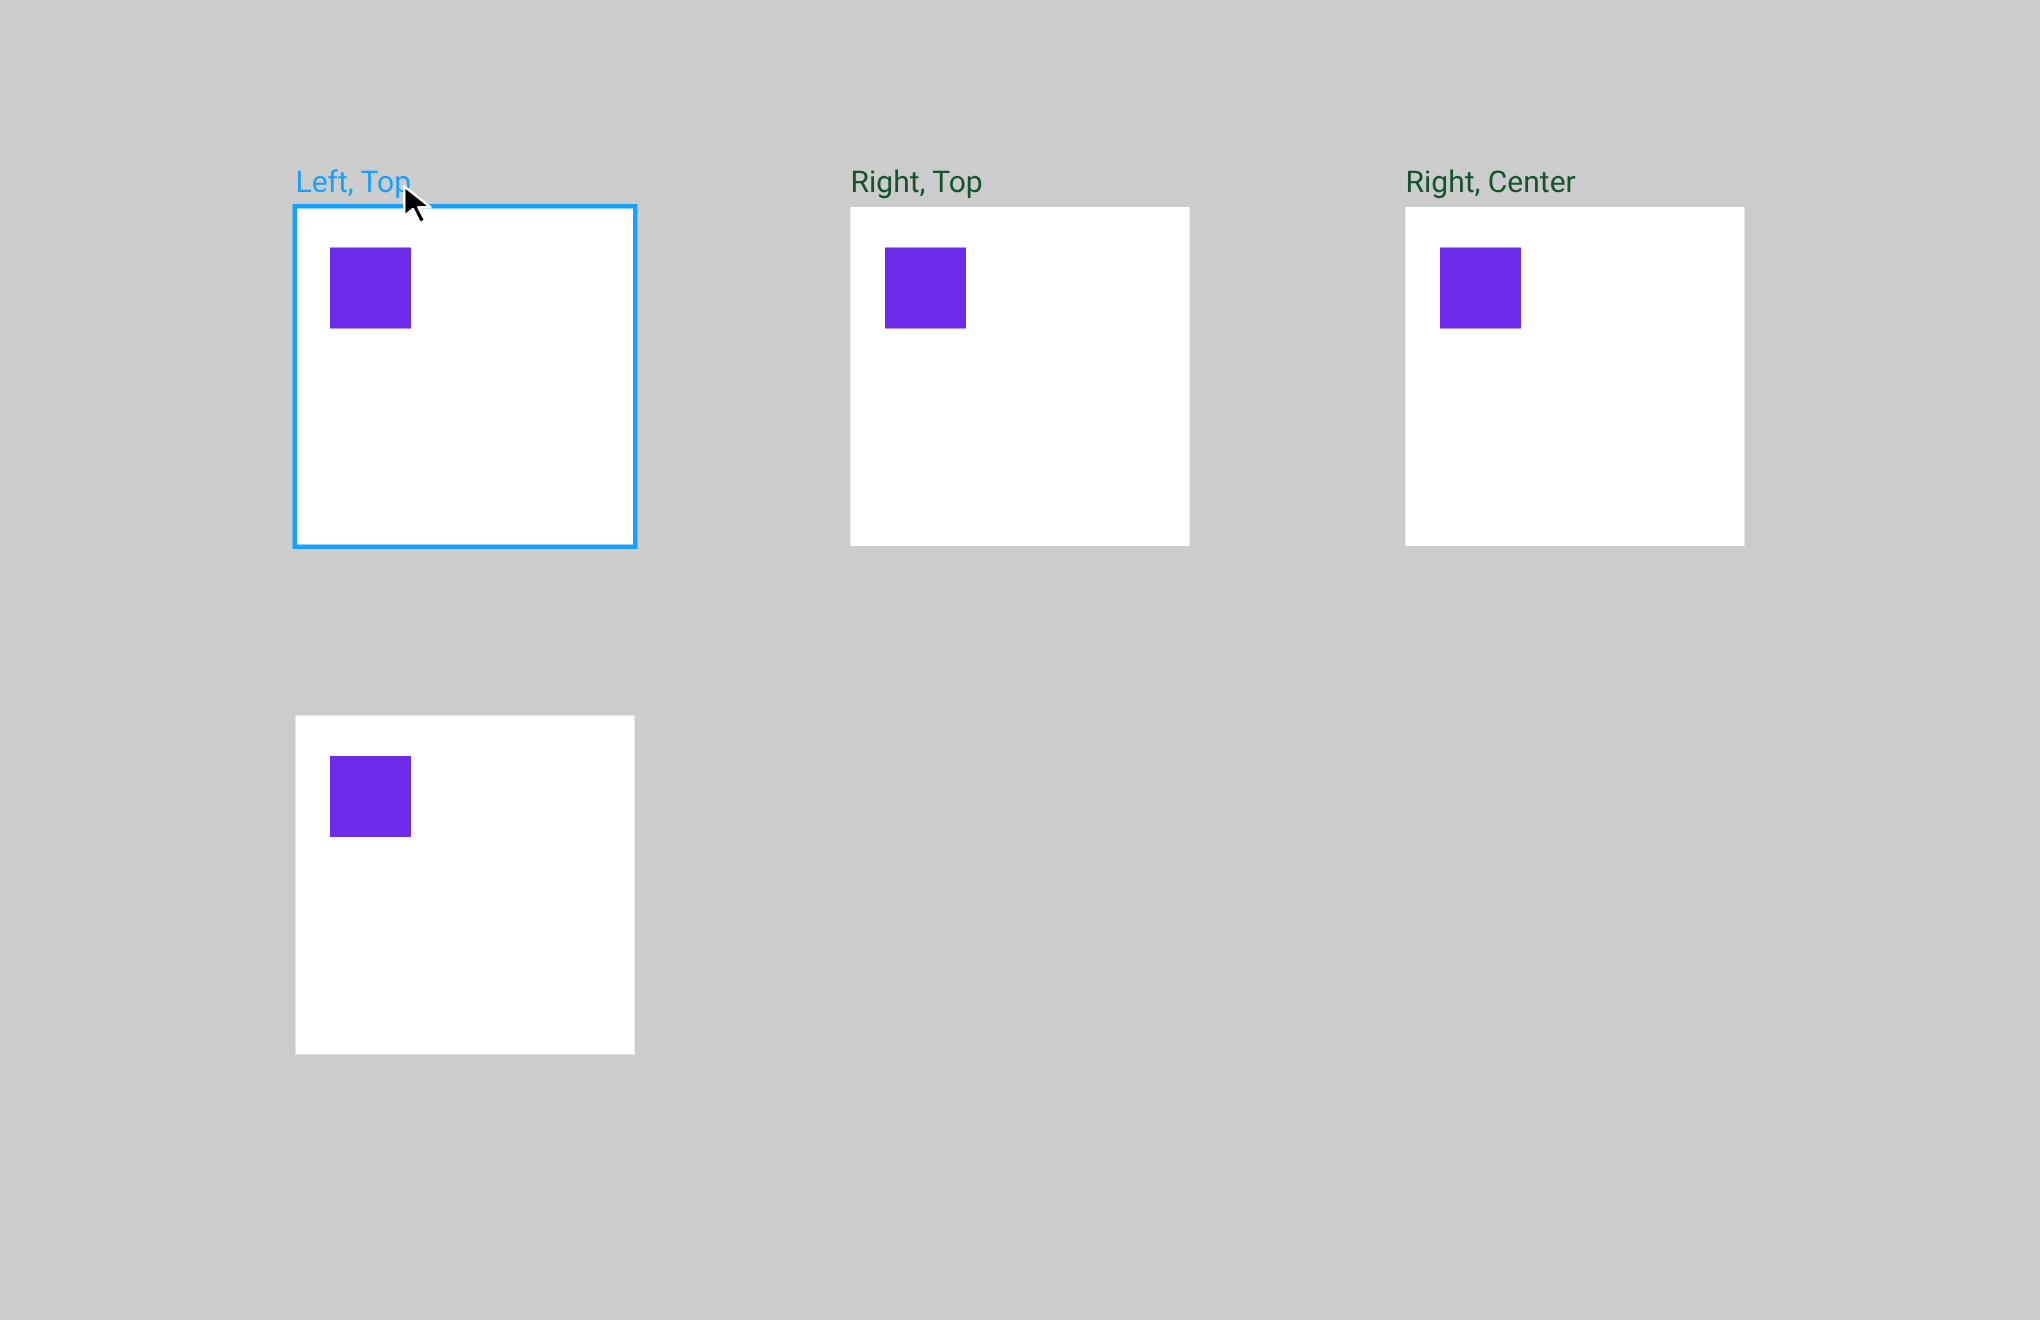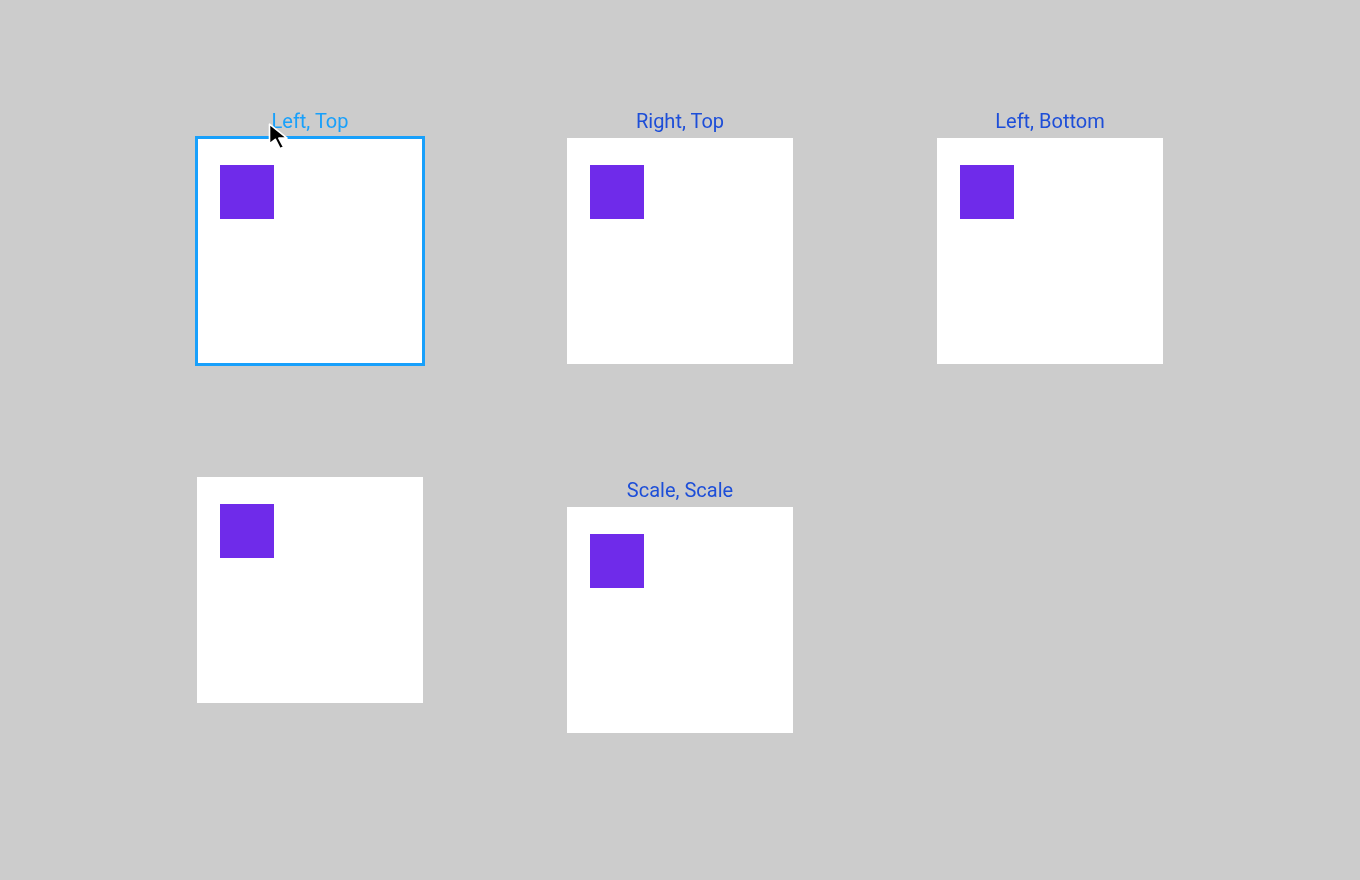--- a/index.html
+++ b/index.html
@@ -17,26 +17,25 @@
     top: 108px;
     display: grid;
     grid-template-columns: repeat(3, 226px);
     grid-template-rows: repeat(2, auto);
     column-gap: 144px;
     row-gap: 113px;
   }
   .cell {
     display: flex;
     flex-direction: column;
-    text-align: center;
   }
   .label {
     font-size: 20px;
     font-weight: 400;
-    color: #1d4ed8;
+    color: #14532d;
     margin-bottom: 4px;
     line-height: 1.3;
   }
   .label.selected {
     color: #18a0fb;
   }
   .frame {
     width: 226px;
     height: 226px;
     background: #ffffff;
@@ -78,36 +77,30 @@
 
   <div class="cell">
     <div class="label">Right, Top</div>
     <div class="frame">
       <div class="block"></div>
     </div>
   </div>
 
 
   <div class="cell">
-    <div class="label">Left, Bottom</div>
+    <div class="label">Right, Center</div>
     <div class="frame">
       <div class="block"></div>
     </div>
   </div>
 
   <div class="cell">
     <div class="frame">
       <div class="block"></div>
     </div>
   </div>
 
-  <div class="cell">
-    <div class="label">Scale, Scale</div>
-    <div class="frame">
-      <div class="block"></div>
-    </div>
-  </div>
 
 </div>
 
 <svg class="cursor" viewBox="0 0 20 24">
   <path d="M 1 1 L 1 18 L 6 14 L 10 22 L 13 20.5 L 9 13 L 16 13 Z" fill="#000000" stroke="#ffffff" stroke-width="1.4" stroke-linejoin="round"></path>
 </svg>
 
 </body></html>

